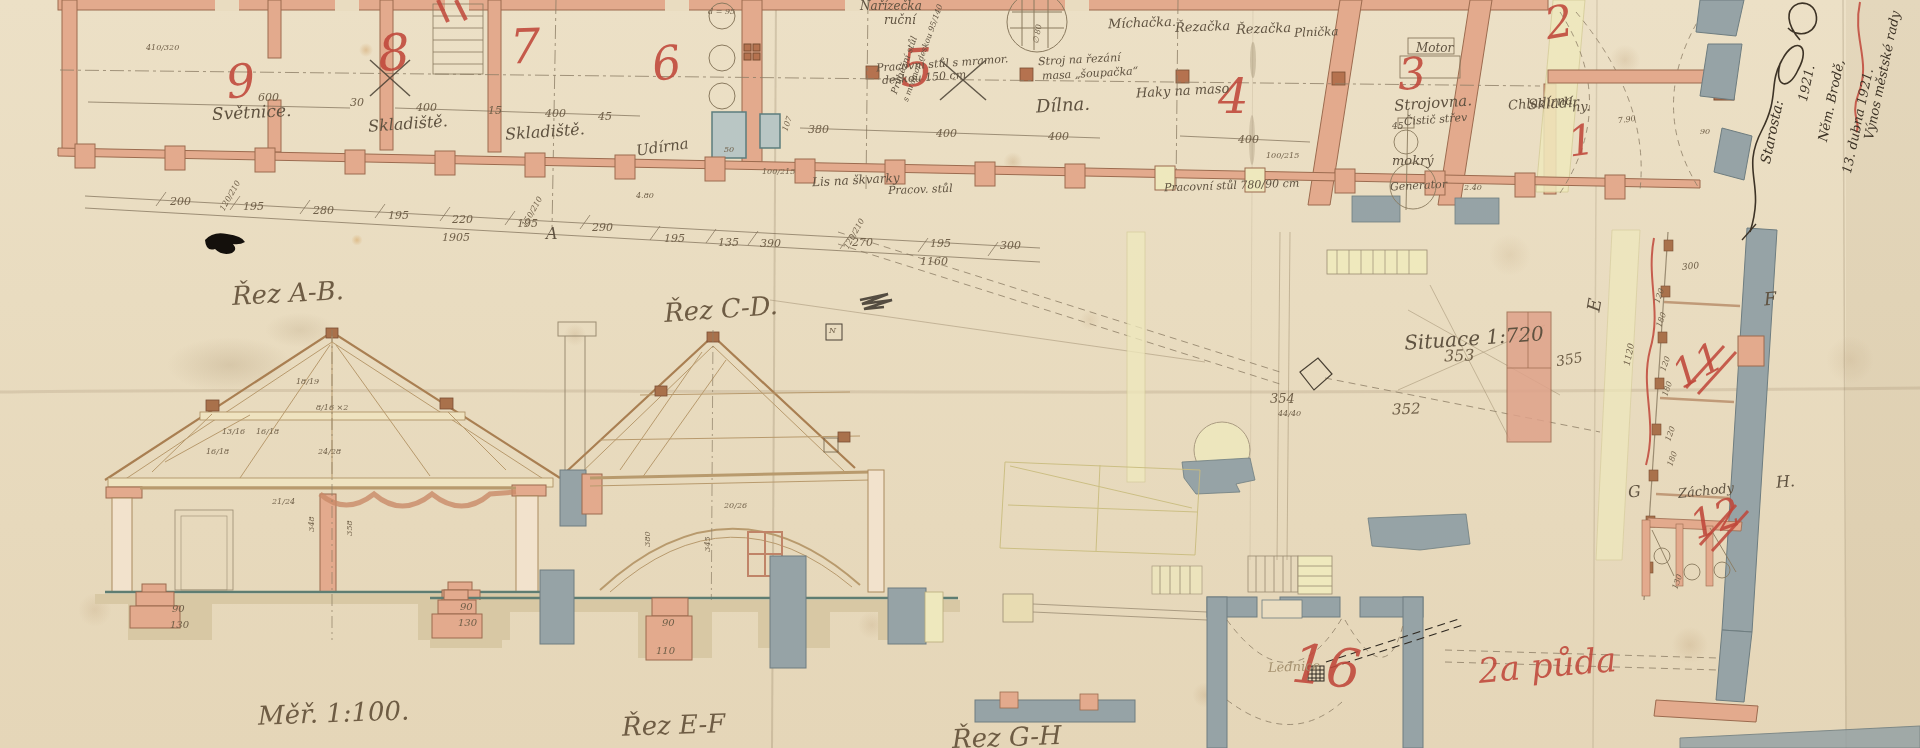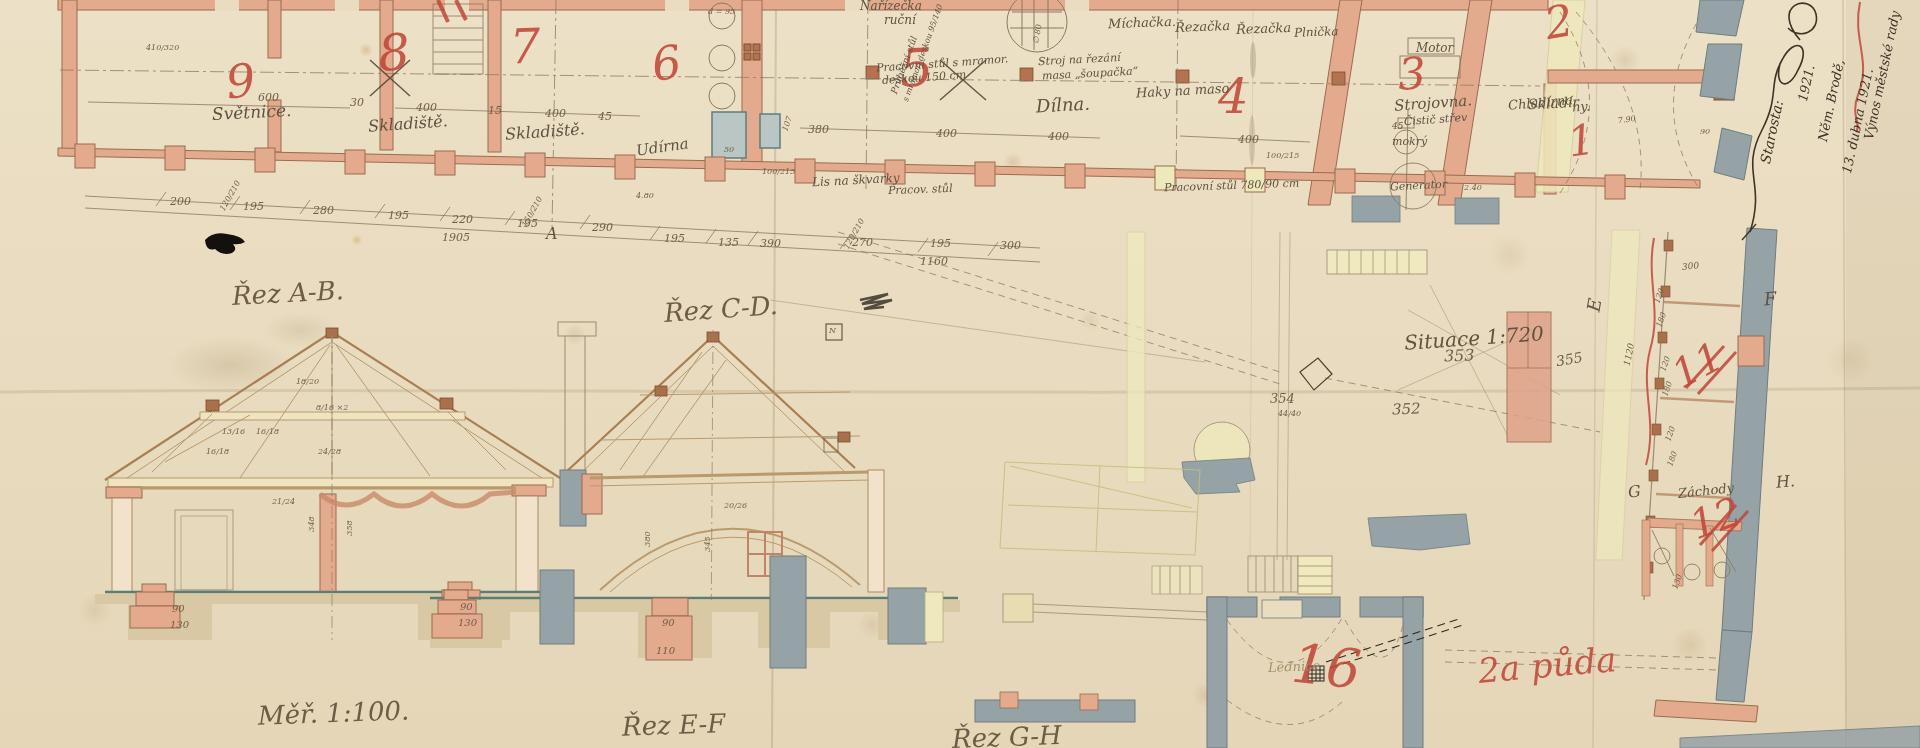--- a/index.html
+++ b/index.html
@@ -525,21 +525,21 @@
   <span class="t" style="left:1038px;top:54px;font-size:11px;transform:rotate(-3deg)">Stroj na řezání</span>
   <span class="t" style="left:1042px;top:68px;font-size:11px;transform:rotate(-3deg)">masa „šoupačka“</span>
   <span class="t" style="left:812px;top:174px;font-size:12px;transform:rotate(-3deg)">Lis na škvarky</span>
   <span class="t" style="left:888px;top:184px;font-size:11px;transform:rotate(-2deg)">Pracov. stůl</span>
   <span class="t" style="left:1164px;top:180px;font-size:11px;transform:rotate(-2deg)">Pracovní stůl 780/90 cm</span>
   <span class="t" style="left:1108px;top:16px;font-size:13px;transform:rotate(-2deg)">Míchačka.</span>
   <span class="t" style="left:1175px;top:20px;font-size:13px;transform:rotate(-2deg)">Řezačka</span>
   <span class="t" style="left:1236px;top:22px;font-size:13px;transform:rotate(-2deg)">Řezačka</span>
   <span class="t" style="left:1294px;top:26px;font-size:12px;transform:rotate(-2deg)">Plnička</span>
   <span class="t" style="left:1416px;top:42px;font-size:12px">Motor</span>
-  <span class="t" style="left:1392px;top:136px;font-size:11px">mokrý</span>
+  <span class="t" style="left:1392px;top:154px;font-size:13px">mokrý</span>
   <span class="t" style="left:1392px;top:122px;font-size:9px">45</span>
   <span class="t" style="left:1390px;top:180px;font-size:11px;transform:rotate(-3deg)">Generator</span>
   <span class="t" style="left:1404px;top:114px;font-size:11px;transform:rotate(-4deg)">Čistič střev</span>
   <span class="t sm" style="left:708px;top:8px">d = 95</span>
   <span class="t sm" style="left:724px;top:146px">50</span>
   <span class="t sm" style="left:780px;top:120px;transform:rotate(-70deg)">107</span>
   <span class="t sm" style="left:1028px;top:30px;transform:rotate(-80deg)">∅ 80</span>
 
   <span class="t dim" style="left:258px;top:92px">600</span>
   <span class="t dim" style="left:350px;top:97px">30</span>
@@ -580,21 +580,21 @@
   <span class="t sm" style="left:1464px;top:184px">2.40</span>
 
   <span class="t big" style="left:232px;top:280px;transform:rotate(-3deg)">Řez A-B.</span>
   <span class="t big" style="left:664px;top:296px;transform:rotate(-4deg)">Řez C-D.</span>
   <span class="t big" style="left:622px;top:712px;transform:rotate(-2deg)">Řez E-F</span>
   <span class="t big" style="left:952px;top:724px;transform:rotate(-2deg)">Řez G-H</span>
   <span class="t big faint" style="left:258px;top:700px;transform:rotate(-2deg)">Měř. 1:100.</span>
 
   <span class="t sm" style="left:222px;top:428px">13/16</span>
   <span class="t sm" style="left:256px;top:428px">16/18</span>
-  <span class="t sm" style="left:296px;top:378px">18/20</span>
+  <span class="t sm" style="left:296px;top:378px">18/19</span>
   <span class="t sm" style="left:316px;top:404px">8/16 ×2</span>
   <span class="t sm" style="left:206px;top:448px">16/18</span>
   <span class="t sm" style="left:318px;top:448px">24/28</span>
   <span class="t sm" style="left:272px;top:498px">21/24</span>
 
   <span class="t dim" style="left:172px;top:604px;font-size:10px">90</span>
   <span class="t dim" style="left:170px;top:620px;font-size:10px">130</span>
   <span class="t dim" style="left:460px;top:602px;font-size:10px">90</span>
   <span class="t dim" style="left:458px;top:618px;font-size:10px">130</span>
   <span class="t dim" style="left:662px;top:618px;font-size:10px">90</span>

